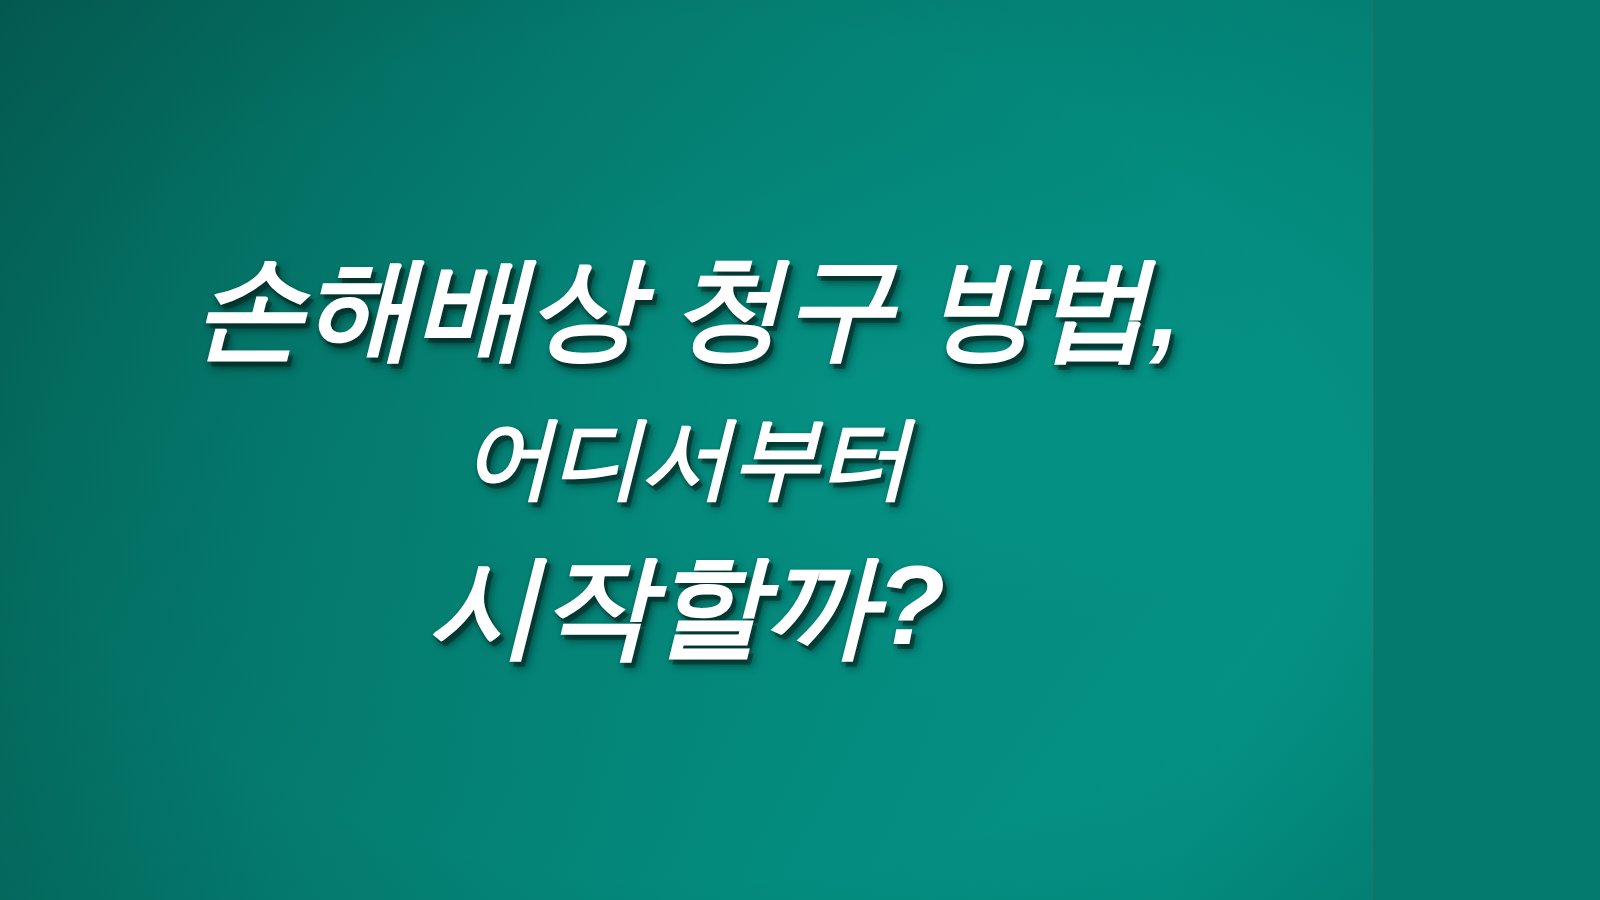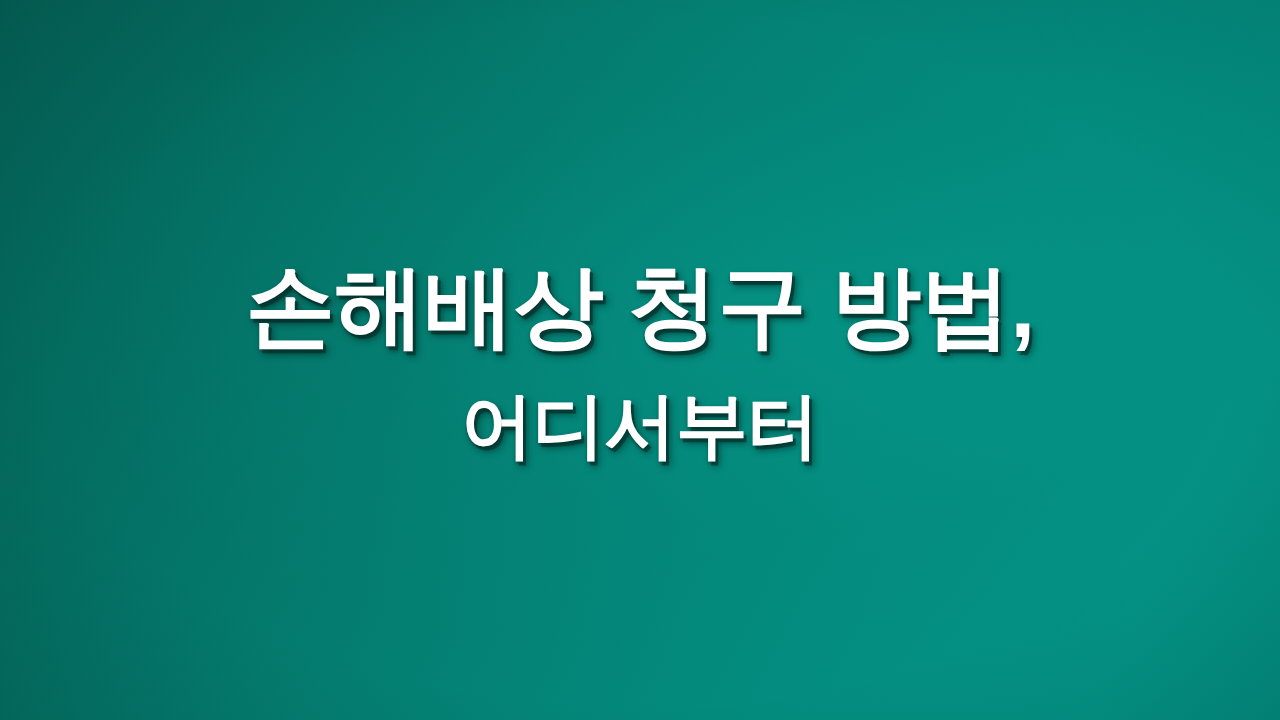--- a/index.html
+++ b/index.html
@@ -12,24 +12,25 @@
   }
 
   body {
     font-family: "Liberation Sans", "DejaVu Sans", sans-serif;
     background: #047a6e;
   }
 
   
   .stage {
     position: relative;
-    width: 1280px;
+    width: 1099px;
     height: 720px;
     overflow: hidden;
     background-color: #b91c1c;
+    font-style: italic;
   }
 
   
   .bg-base {
     position: absolute;
     inset: 0;
     background: linear-gradient(118deg,
         #046156 0%,
         #046d61 18%,
         #047e71 42%,
@@ -96,15 +97,16 @@
 
 <div class="stage">
 
   <div class="bg-base"></div>
   <div class="bg-glow"></div>
   <div class="bg-vignette"></div>
 
   <div class="title-block">
     <div class="title-line l1">손해배상 청구 방법,</div>
     <div class="title-line l2">어디서부터</div>
+    <div class="title-line l3">시작할까?</div>
   </div>
 
 </div>
 
 </body></html>

